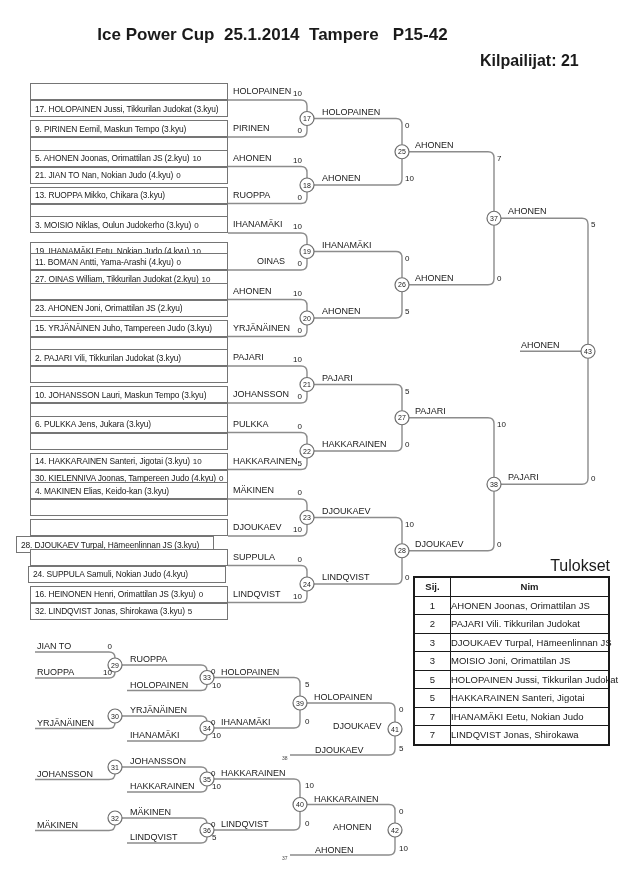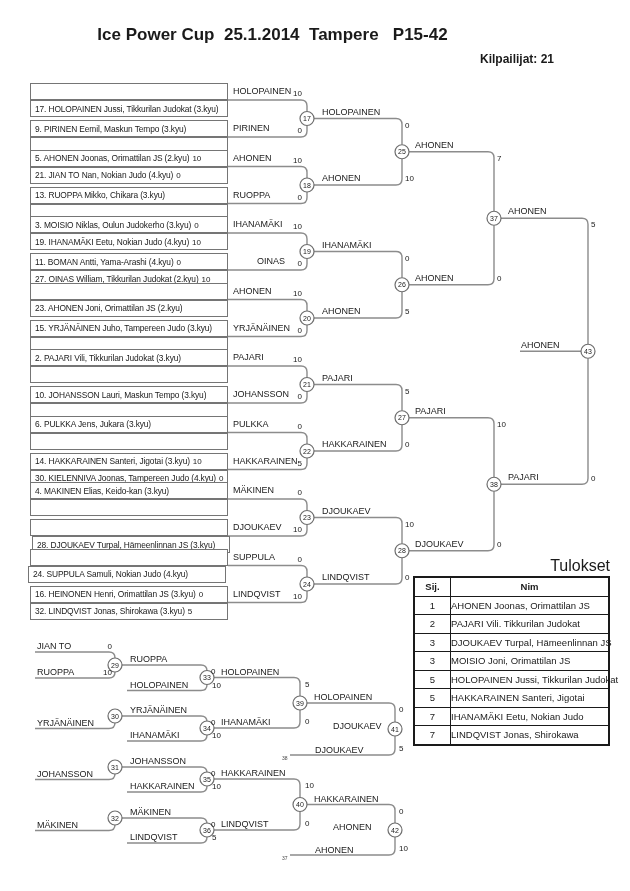--- a/index.html
+++ b/index.html
@@ -1,20 +1,20 @@
 <!DOCTYPE html>
 <html><head>
 <meta charset="utf-8">
 <style>
   html,body{margin:0;padding:0;background:#fff;}
   body{width:630px;height:891px;position:relative;font-family:"Liberation Sans",sans-serif;color:#1a1a1a;}
   #stage{position:absolute;left:0;top:0;width:630px;height:891px;overflow:hidden;}
   .abs{position:absolute;}
   .title{font-weight:bold;font-size:17px;text-align:center;white-space:pre;}
-  .competitors{font-weight:bold;font-size:12px;white-space:nowrap;}
+  .competitors{font-weight:bold;font-size:16px;white-space:nowrap;}
   .box{position:absolute;width:198px;height:17px;border:1px solid #757575;background:#fff;box-sizing:border-box;}
   .box-text{position:absolute;left:4px;top:2.5px;font-size:8.4px;letter-spacing:-0.12px;white-space:nowrap;}
   .pre-score{font-size:8px;margin-left:3px;letter-spacing:0;}
   .lbl{font-size:9px;white-space:nowrap;line-height:10px;}
   .score{font-size:8px;line-height:9px;white-space:nowrap;}
   .ra{width:20px;text-align:right;}
   .ref{font-size:5px;line-height:5px;color:#444;}
   #wires{position:absolute;left:0;top:0;}
   #wires path{fill:none;stroke:#8c8c8c;stroke-width:1.4;}
   #wires circle{fill:#fff;stroke:#6e6e6e;stroke-width:1.2;}
@@ -203,21 +203,21 @@
     </div>
     <div class="box" style="left: 30px; top: 186.5px;">
       <span class="box-text">13. RUOPPA Mikko, Chikara (3.kyu)</span>
     </div>
     <div class="box" style="left: 30px; top: 203.5px;"></div>
     <div class="abs lbl" style="left: 233px; top: 152.5px;">AHONEN</div>
     <div class="abs lbl" style="left: 233px; top: 189.5px;">RUOPPA</div>
     <div class="box" style="left: 30px; top: 216px; padding-left: 40px;">
       <span class="box-text">3. MOISIO Niklas, Oulun Judokerho (3.kyu)<span class="pre-score">0</span></span>
     </div>
-    <div class="box" style="left: 30px; top: 233px; padding-left: 7px;">
+    <div class="box" style="left: 30px; top: 242px; padding-left: 7px;">
       <span class="box-text">19. IHANAMÄKI Eetu, Nokian Judo (4.kyu)<span class="pre-score">10</span></span>
     </div>
     <div class="box" style="left: 30px; top: 253px;">
       <span class="box-text">11. BOMAN Antti, Yama-Arashi (4.kyu)<span class="pre-score">0</span></span>
     </div>
     <div class="box" style="left: 30px; top: 270px;">
       <span class="box-text">27. OINAS William, Tikkurilan Judokat (2.kyu)<span class="pre-score">10</span></span>
     </div>
     <div class="abs lbl" style="left: 233px; top: 219px;">IHANAMÄKI</div>
     <div class="abs lbl" style="left: 233px; top: 256px; margin-left: 24px;">OINAS</div>
@@ -251,21 +251,21 @@
     <div class="box" style="left: 30px; top: 469.5px;">
       <span class="box-text">30. KIELENNIVA Joonas, Tampereen Judo (4.kyu)<span class="pre-score">0</span></span>
     </div>
     <div class="abs lbl" style="left: 233px; top: 418.5px;">PULKKA</div>
     <div class="abs lbl" style="left: 233px; top: 455.5px;">HAKKARAINEN</div>
     <div class="box" style="left: 30px; top: 482px;">
       <span class="box-text">4. MAKINEN Elias, Keido-kan (3.kyu)</span>
     </div>
     <div class="box" style="left: 30px; top: 499px;"></div>
     <div class="box" style="left: 30px; top: 519px;"></div>
-    <div class="box" style="left: 32px; top: 536px;">
+    <div class="box" style="left: 16px; top: 536px;">
       <span class="box-text">28. DJOUKAEV Turpal, Hämeenlinnan JS (3.kyu)</span>
     </div>
     <div class="abs lbl" style="left: 233px; top: 485px;">MÄKINEN</div>
     <div class="abs lbl" style="left: 233px; top: 522px;">DJOUKAEV</div>
     <div class="box" style="left: 30px; top: 548.5px;"></div>
     <div class="box" style="left: 28px; top: 565.5px;">
       <span class="box-text">24. SUPPULA Samuli, Nokian Judo (4.kyu)</span>
     </div>
     <div class="box" style="left: 30px; top: 585.5px;">
       <span class="box-text">16. HEINONEN Henri, Orimattilan JS (3.kyu)<span class="pre-score">0</span></span>

